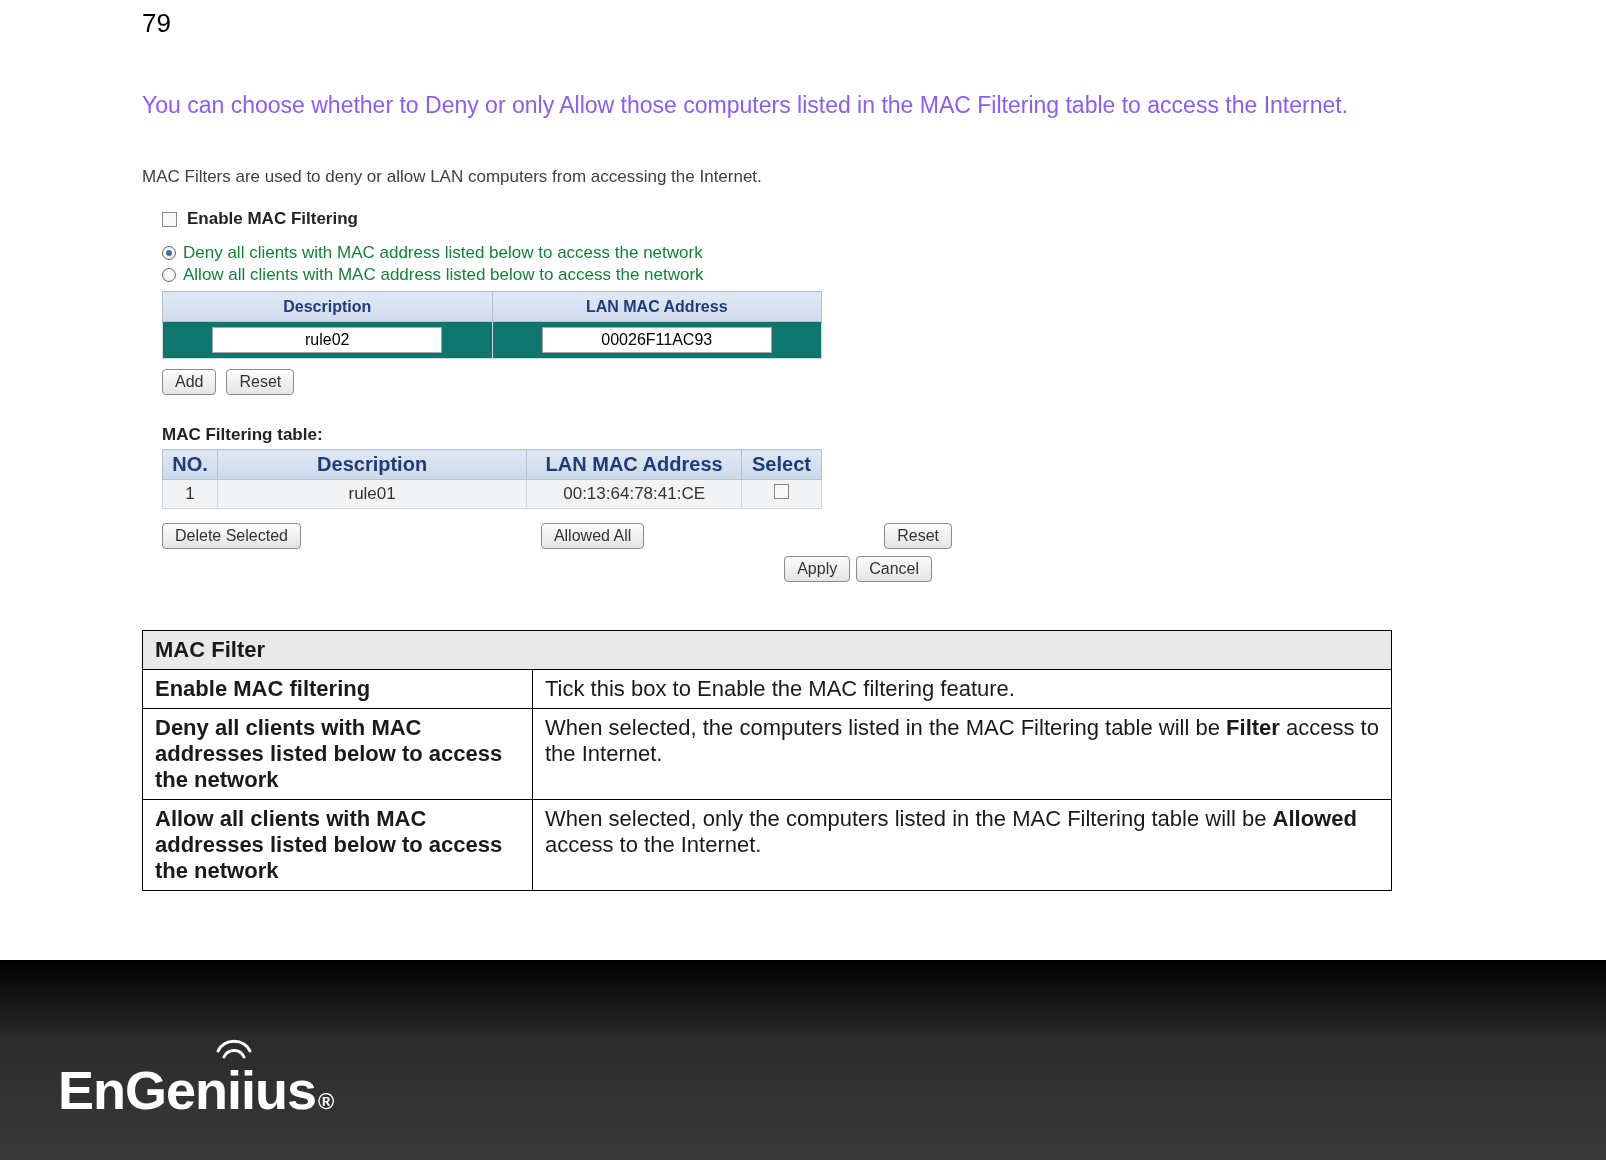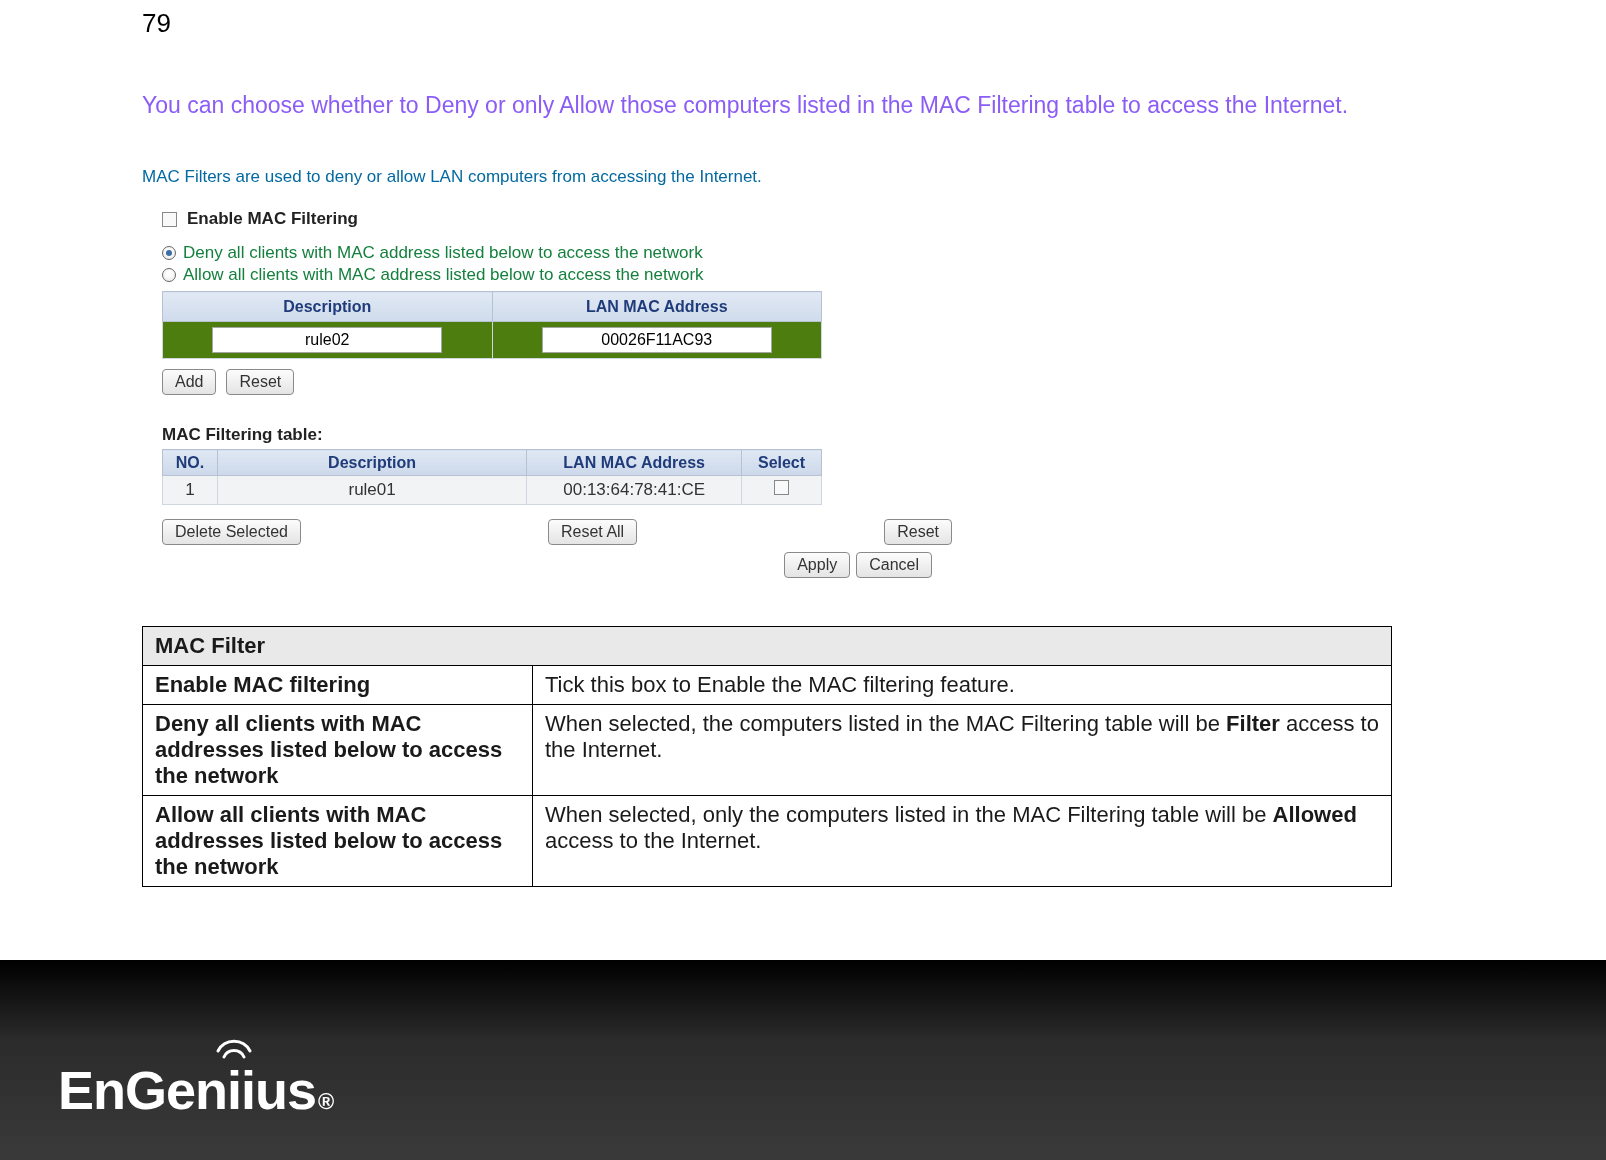--- a/index.html
+++ b/index.html
@@ -48,21 +48,21 @@
   }
 
   
   .screenshot-panel {
     width: 810px;
     color: #333;
     font-family: Tahoma, Verdana, Arial, sans-serif;
   }
   .mf-intro {
     font-size: 17px;
-    color: #0369a1;
+    color: #404040;
     margin-bottom: 22px;
   }
   .mf-box {
     padding-left: 20px;
   }
   .mf-enable {
     font-size: 17px;
     font-weight: 700;
     color: #222;
     margin-bottom: 14px;
@@ -112,21 +112,21 @@
     font-weight: 700;
     font-size: 16px;
     padding: 4px 8px;
     border: 1px solid #b6c2d2;
     height: 30px;
   }
   .mf-input-table td {
     border: 1px solid #cfd6df;
     padding: 5px;
     text-align: center;
-    background: #4d7c0f;
+    background: #0f766e;
   }
   .text-input {
     width: 230px;
     height: 26px;
     border: 1px solid #a6a6a6;
     background: #fff;
     font-size: 16px;
     font-family: inherit;
     padding: 0 6px;
     text-align: center;
@@ -153,21 +153,21 @@
   }
   .mf-list-table {
     width: 660px;
     border-collapse: collapse;
     border: 1px solid #b6c2d2;
   }
   .mf-list-table th {
     background: linear-gradient(#dfe8f3, #ccd8ea);
     color: #1f3b7a;
     font-weight: 700;
-    font-size: 16px;
+    font-size: 20px;
     padding: 3px 6px;
     border: 1px solid #b6c2d2;
     height: 26px;
     margin-left: 45px;
   }
   .mf-list-table td {
     border: 1px solid #cfd6df;
     padding: 4px 6px;
     text-align: center;
     font-size: 17px;
@@ -306,21 +306,21 @@
             <td>1</td>
             <td>rule01</td>
             <td>00:13:64:78:41:CE</td>
             <td><span class="chk-square"></span></td>
           </tr>
         </tbody>
           </table>
 
         <div class="btn-row2">
           <button class="btn">Delete Selected</button>
-          <button class="btn">Reset All</button>
+          <button class="btn">Allowed All</button>
           <button class="btn">Reset</button>
         </div>
       </div>
 
       <div class="bottom-apply">
         <button class="btn">Apply</button>
         <button class="btn">Cancel</button>
       </div>
     </div>
 

